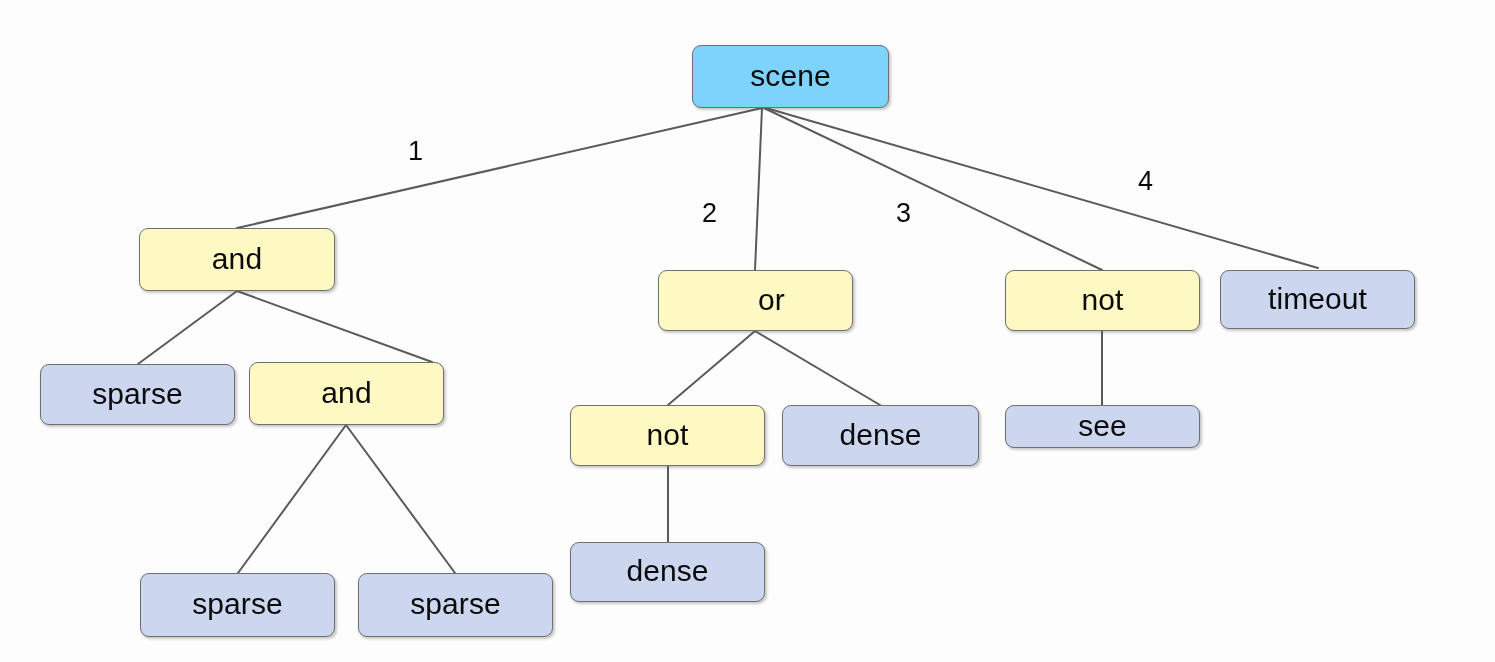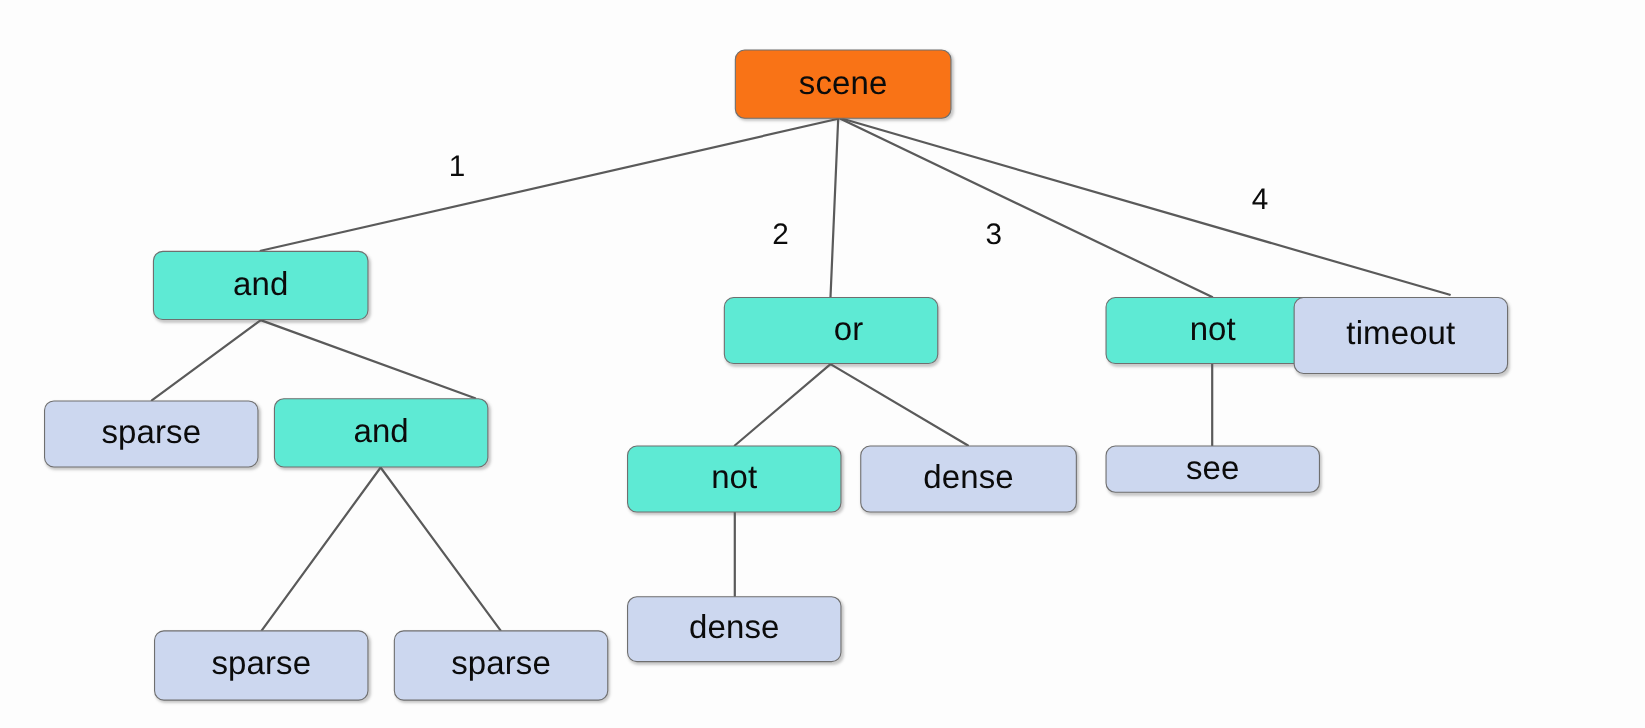--- a/index.html
+++ b/index.html
@@ -33,23 +33,23 @@
     align-items: center;
     justify-content: center;
     box-shadow: 1.5px 2px 2.5px rgba(90,90,90,0.32);
     color: #0b0b0b;
     font-size: 30px;
     line-height: 1;
     letter-spacing: 0.1px;
     white-space: nowrap;
     z-index: 2;
   }
-  .node.op      { background: #5eead4; }
+  .node.op      { background: #fef9c3; }
   .node.leaf    { background: #ccd7ef; }
-  .node.root    { background: #f97316; }
+  .node.root    { background: #7dd3fc; margin-left: 24px; }
   .node-label {
     display: block;
     transform: translateY(-1px);
   }
   .edge-label {
     position: absolute;
     font-size: 27px;
     color: #0b0b0b;
     z-index: 3;
     white-space: nowrap;
@@ -82,21 +82,21 @@
     </div>
     <div class="node op" style="left: 139px; top: 228px; width: 196px; height: 63px;">
       <span class="node-label">and</span>
     </div>
     <div class="node op" style="left: 658px; top: 270px; width: 195px; height: 61px; padding-left: 32px;">
       <span class="node-label">or</span>
     </div>
     <div class="node op" style="left: 1005px; top: 270px; width: 195px; height: 61px;">
       <span class="node-label">not</span>
     </div>
-    <div class="node leaf" style="left: 1176px; top: 270px; width: 195px; height: 70px; text-align: center;">
+    <div class="node leaf" style="left: 1220px; top: 270px; width: 195px; height: 59px; text-align: center;">
       <span class="node-label">timeout</span>
     </div>
     <div class="node leaf" style="left: 40px; top: 364px; width: 195px; height: 61px;">
       <span class="node-label">sparse</span>
     </div>
     <div class="node op" style="left: 249px; top: 362px; width: 195px; height: 63px;">
       <span class="node-label">and</span>
     </div>
     <div class="node op" style="left: 570px; top: 405px; width: 195px; height: 61px;">
       <span class="node-label">not</span>

